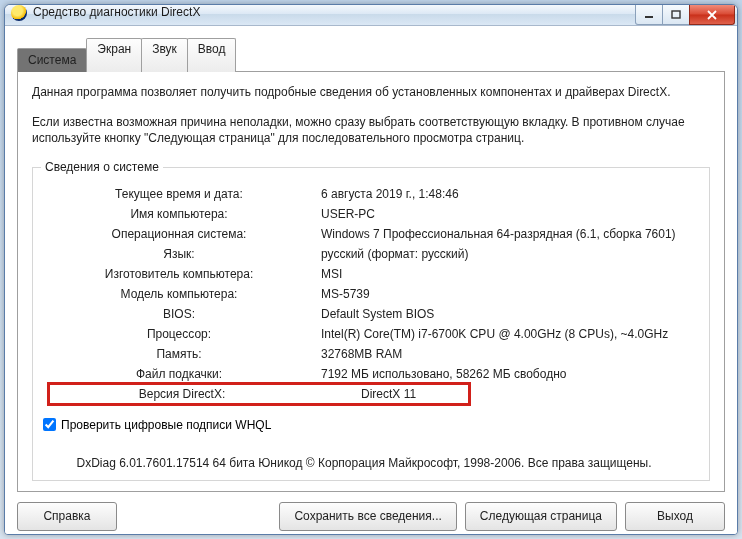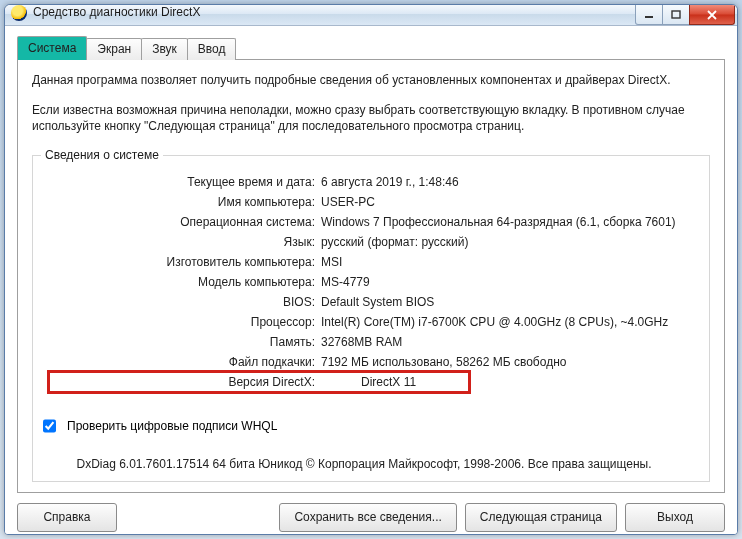--- a/index.html
+++ b/index.html
@@ -73,22 +73,22 @@
     padding: 3px 10px 4px 10px;
     font-size: 12px;
     margin-right: 0;
     margin-top: 2px;
     border-radius: 2px 2px 0 0;
     color: #222;
     cursor: default;
   }
   .tab + .tab { margin-left: -1px; }
   .tab.active {
-    background: #14b8a6;
-    margin-top: 0;
+    background: #737373;
+    margin-top: 12px;
     padding-top: 4px;
     padding-bottom: 5px;
     position: relative;
     z-index: 3;
   }
   .tabpanel {
     border: 1px solid #9f9f9f;
     flex: 1;
     margin-top: -1px;
     background: #fff;
@@ -109,31 +109,31 @@
   .groupbox .legend {
     position: absolute;
     top: -8px; left: 8px;
     background: #fff;
     padding: 0 4px;
     color: #1a1a1a;
     font-size: 12px;
   }
   .info-rows { margin-top: 2px; }
   .row { display: flex; line-height: 20px; }
-  .row .lbl { width: 278px; text-align: right; padding-right: 6px; color: #222; }
+  .row .lbl { width: 278px; text-align: center; padding-right: 6px; color: #222; }
   .row .val { flex: 1; color: #222; }
   .row.highlight {
     outline: 3px solid #d1201a;
     outline-offset: -1px;
     width: 420px;
     margin-left: 6px;
     gap: 40px;
   }
   .row.highlight .lbl { width: 272px; }
-  .whql { margin-top: 27px; display: flex; gap: 8px; }
+  .whql { margin-top: 14px; display: flex; align-items: center; gap: 2px; }
   .whql input { margin: 0 3px 0 0; }
   .footer-note { text-align: center; margin-top: 24px; color: #222; }
   .buttons {
     display: flex;
     margin-top: 10px;
     gap: 0;
   }
   .buttons .spacer { flex: 1; }
   button.btn {
     font: inherit;
@@ -208,21 +208,21 @@
           <div class="row">
             <div class="lbl">Язык:</div>
             <div class="val">русский (формат: русский)</div>
           </div>
           <div class="row">
             <div class="lbl">Изготовитель компьютера:</div>
             <div class="val">MSI</div>
           </div>
           <div class="row">
             <div class="lbl">Модель компьютера:</div>
-            <div class="val">MS-4779</div>
+            <div class="val">MS-5739</div>
           </div>
           <div class="row">
             <div class="lbl">BIOS:</div>
             <div class="val">Default System BIOS</div>
           </div>
           <div class="row">
             <div class="lbl">Процессор:</div>
             <div class="val">Intel(R) Core(TM) i7-6700K CPU @ 4.00GHz (8 CPUs), ~4.0GHz</div>
           </div>
           <div class="row">

